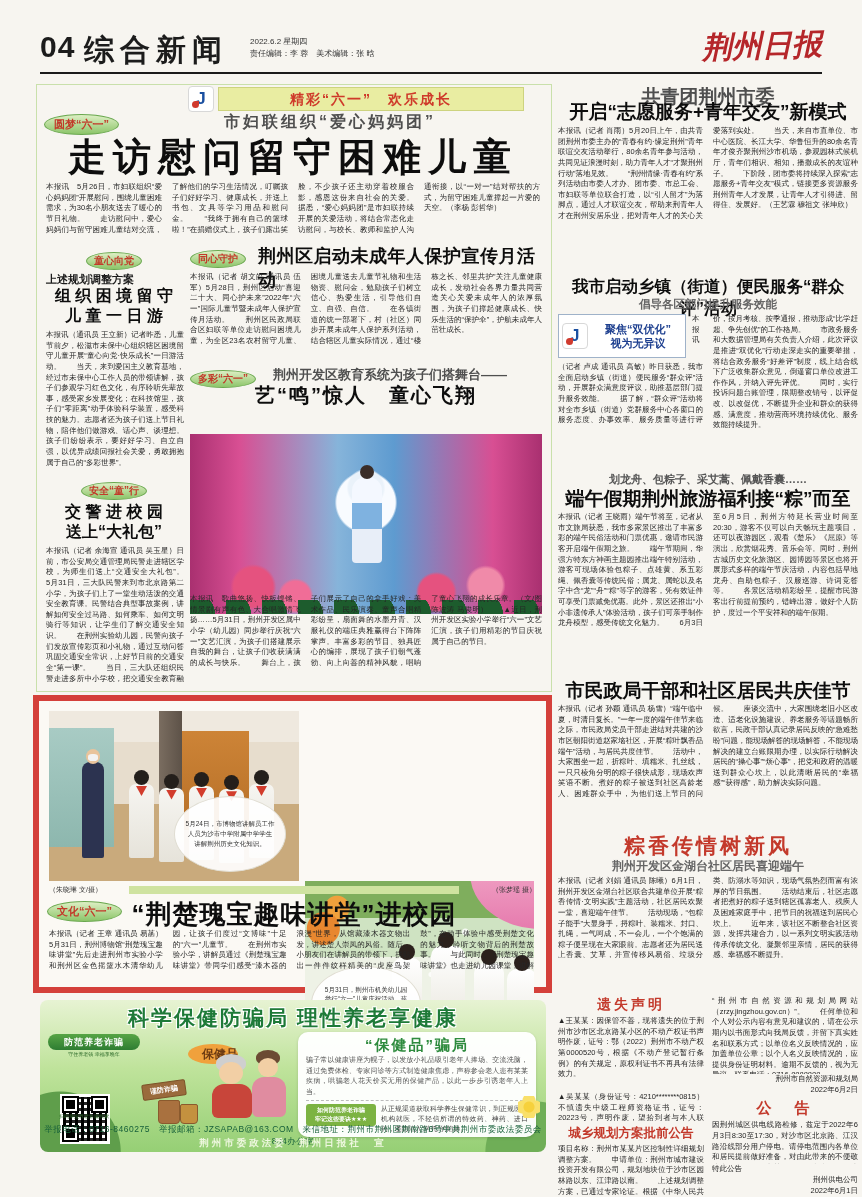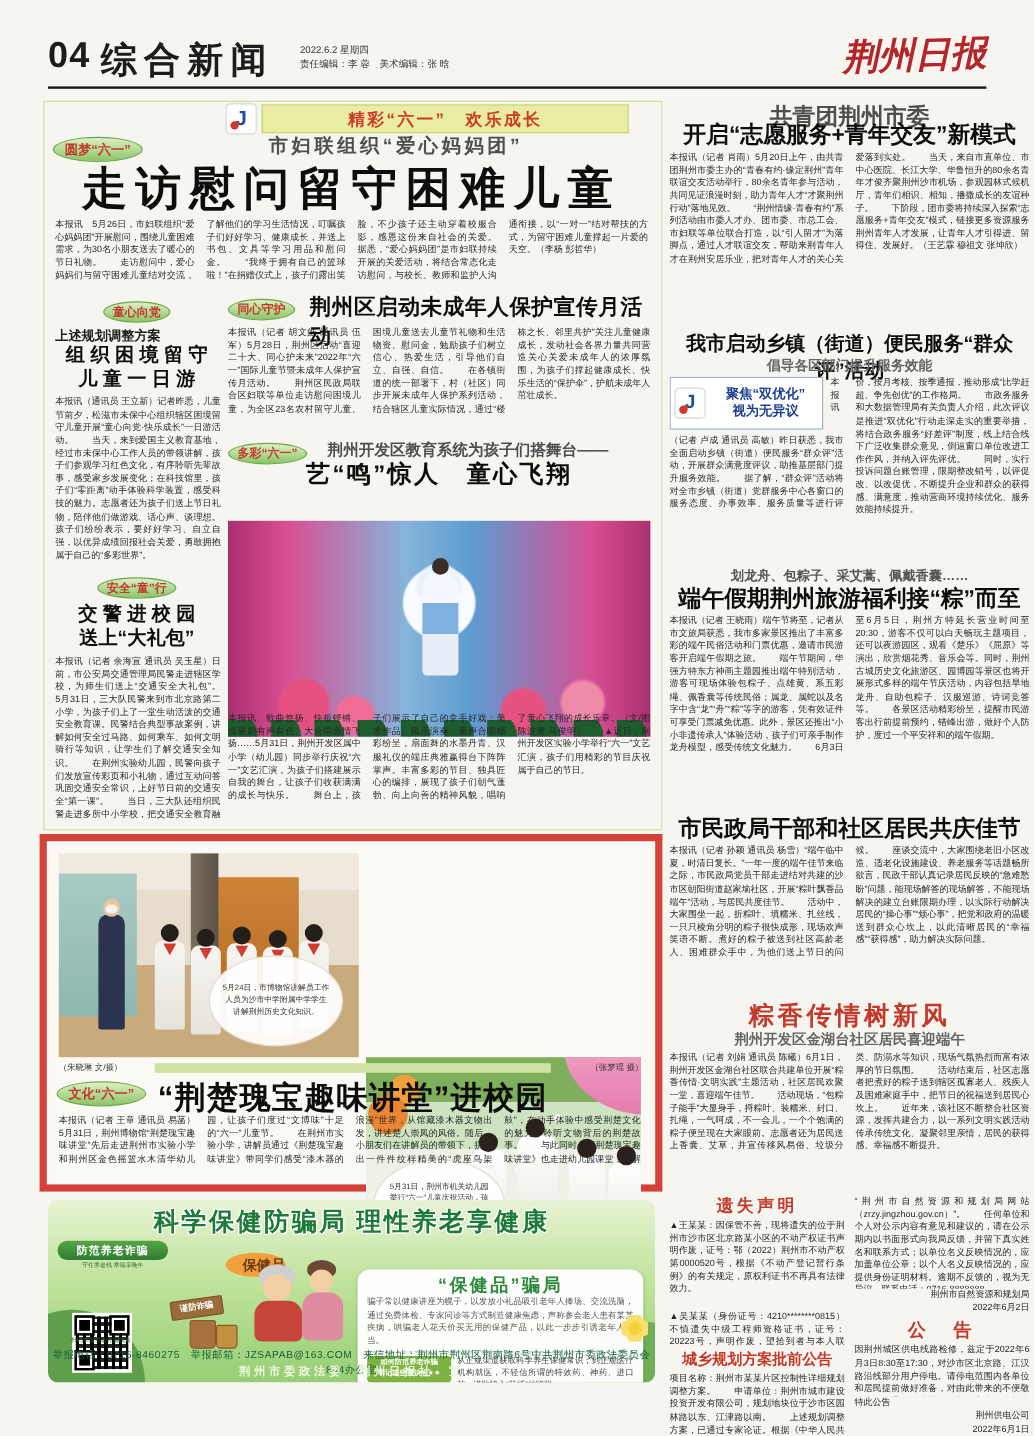--- a/index.html
+++ b/index.html
@@ -218,21 +218,21 @@
 
     <div class="abs granny-hair" style="left:176px;top:54px;width:30px;height:18px;"></div>
     <div class="abs granny-face" style="left:179px;top:62px;width:24px;height:22px;"></div>
     <div class="abs granny-body" style="left:172px;top:84px;width:40px;height:34px;"></div>
     <div class="abs helper-hair" style="left:216px;top:50px;width:24px;height:15px;"></div>
     <div class="abs granny-face" style="left:218px;top:58px;width:20px;height:19px;"></div>
     <div class="abs helper-body" style="left:212px;top:77px;width:34px;height:40px;"></div>
     <div class="abs bag" style="left:118px;top:100px;width:20px;height:22px;"></div>
     <div class="abs bag" style="left:140px;top:104px;width:16px;height:18px;background:#c4913f;"></div>
 
-    <div class="abs adbox" style="left:258px;top:32px;width:238px;height:105px;padding:4px 8px;box-sizing:border-box;margin-top:26px;">
+    <div class="abs adbox" style="left:258px;top:32px;width:238px;height:105px;padding:4px 8px;box-sizing:border-box;">
       <div class="adboxtitle center">“保健品”骗局</div>
       <div class="adboxbody">骗子常以健康讲座为幌子，以发放小礼品吸引老年人捧场、交流洗脑，通过免费体检、专家问诊等方式制造健康焦虑，声称参会老人患有某某疾病，哄骗老人花天价买无用的保健产品，以此一步步引诱老年人上当。</div>
       <div style="border-top:1px dashed #bbb;margin:3px 0;"></div>
       <div style="display:flex;gap:5px;align-items:flex-start;">
         <div class="tiplabel" style="width:66px;flex:none;">
           <div>如何防范养老诈骗</div>
           <div>牢记这些要诀★★★</div>
         </div>
         <div class="tiptext">从正规渠道获取科学养生保健常识，到正规医疗机构就医，不轻信所谓的特效药、神药、进口药，谨防陷入“药托”的陷阱。</div>
       </div>

